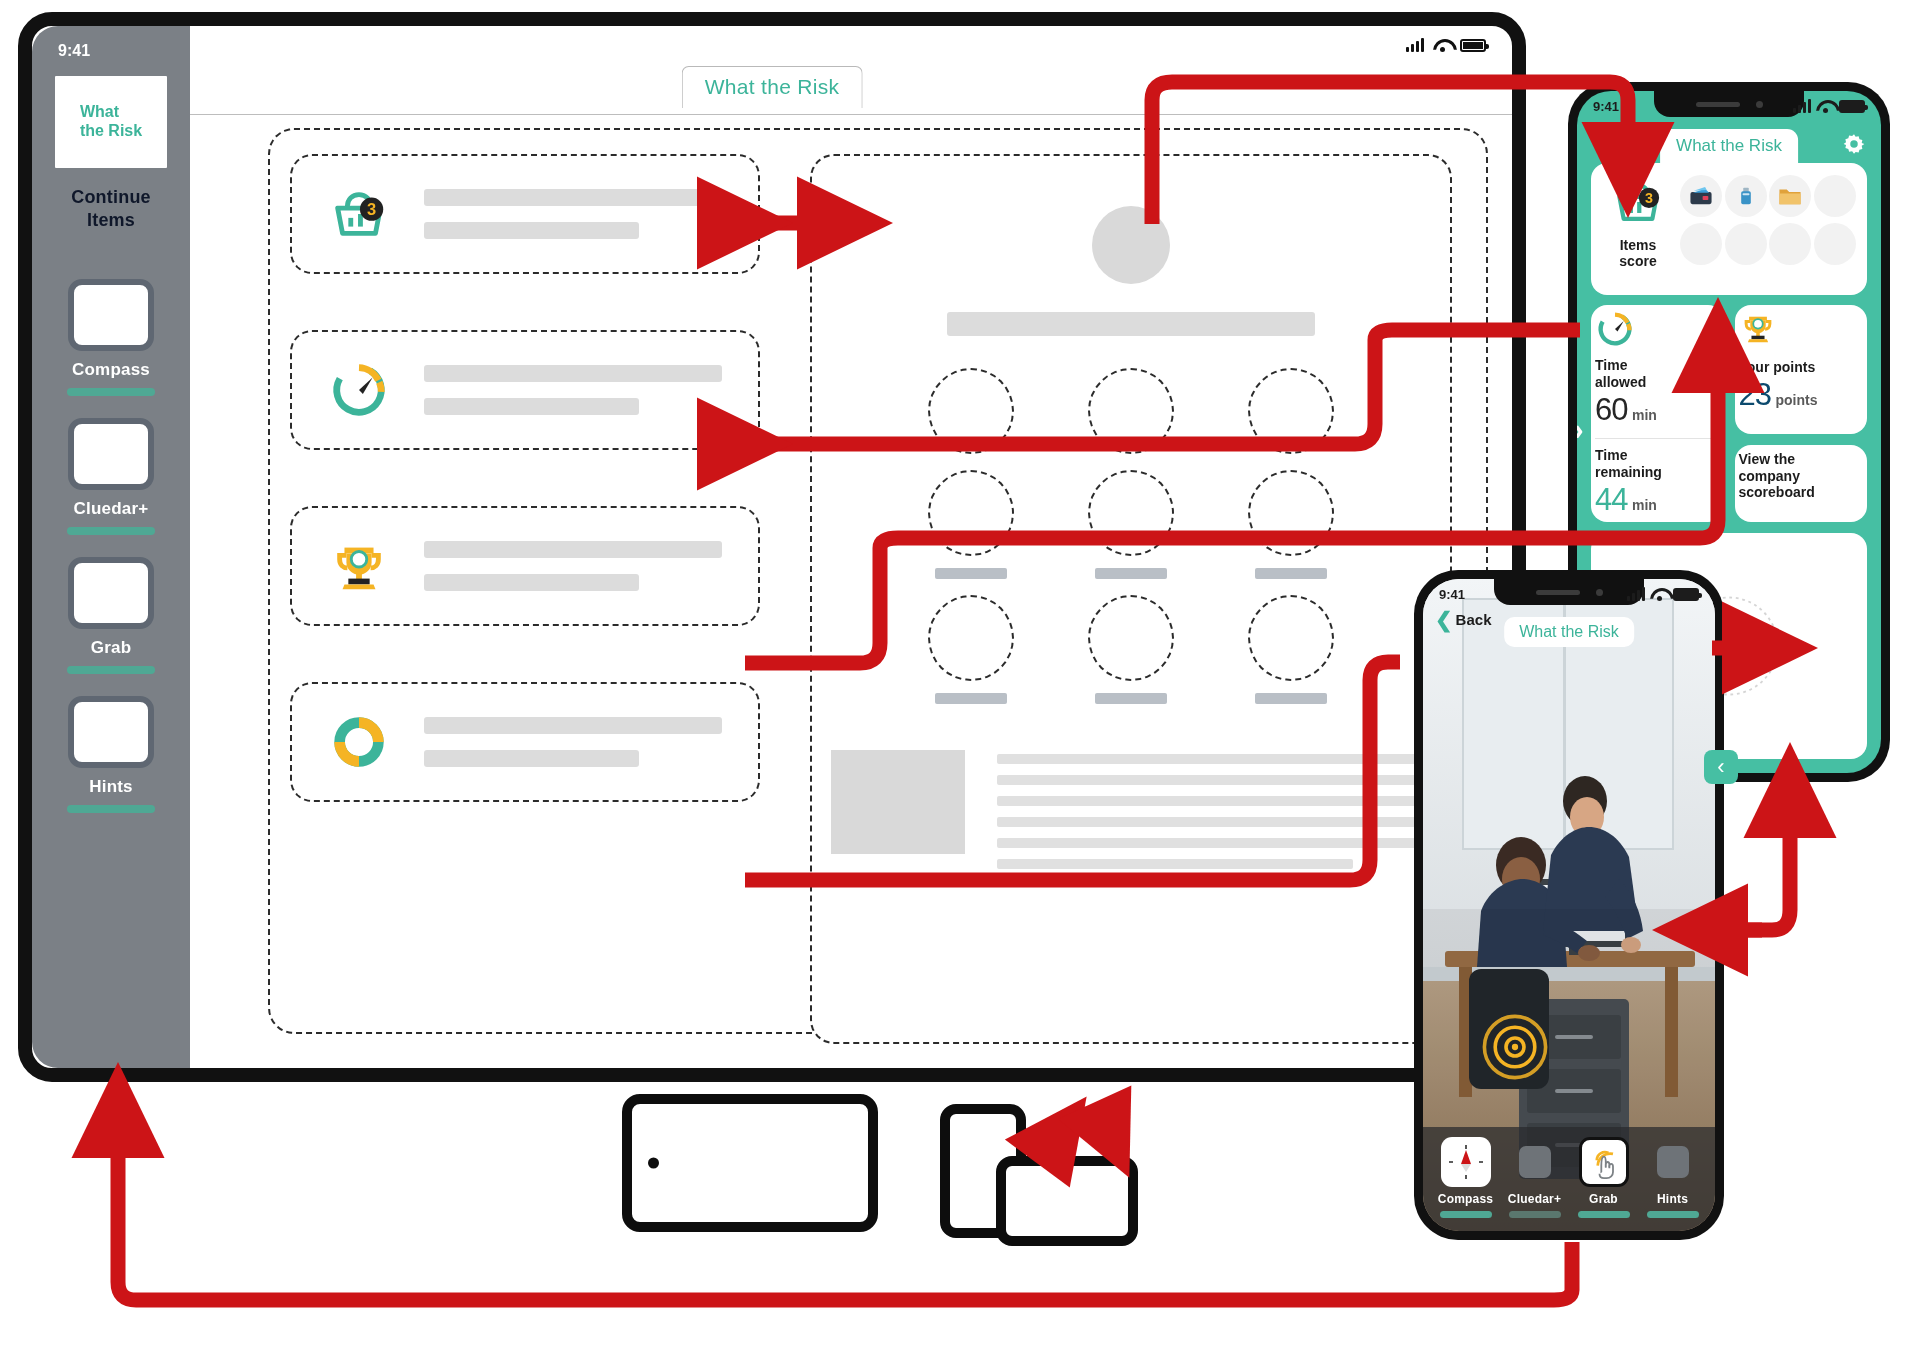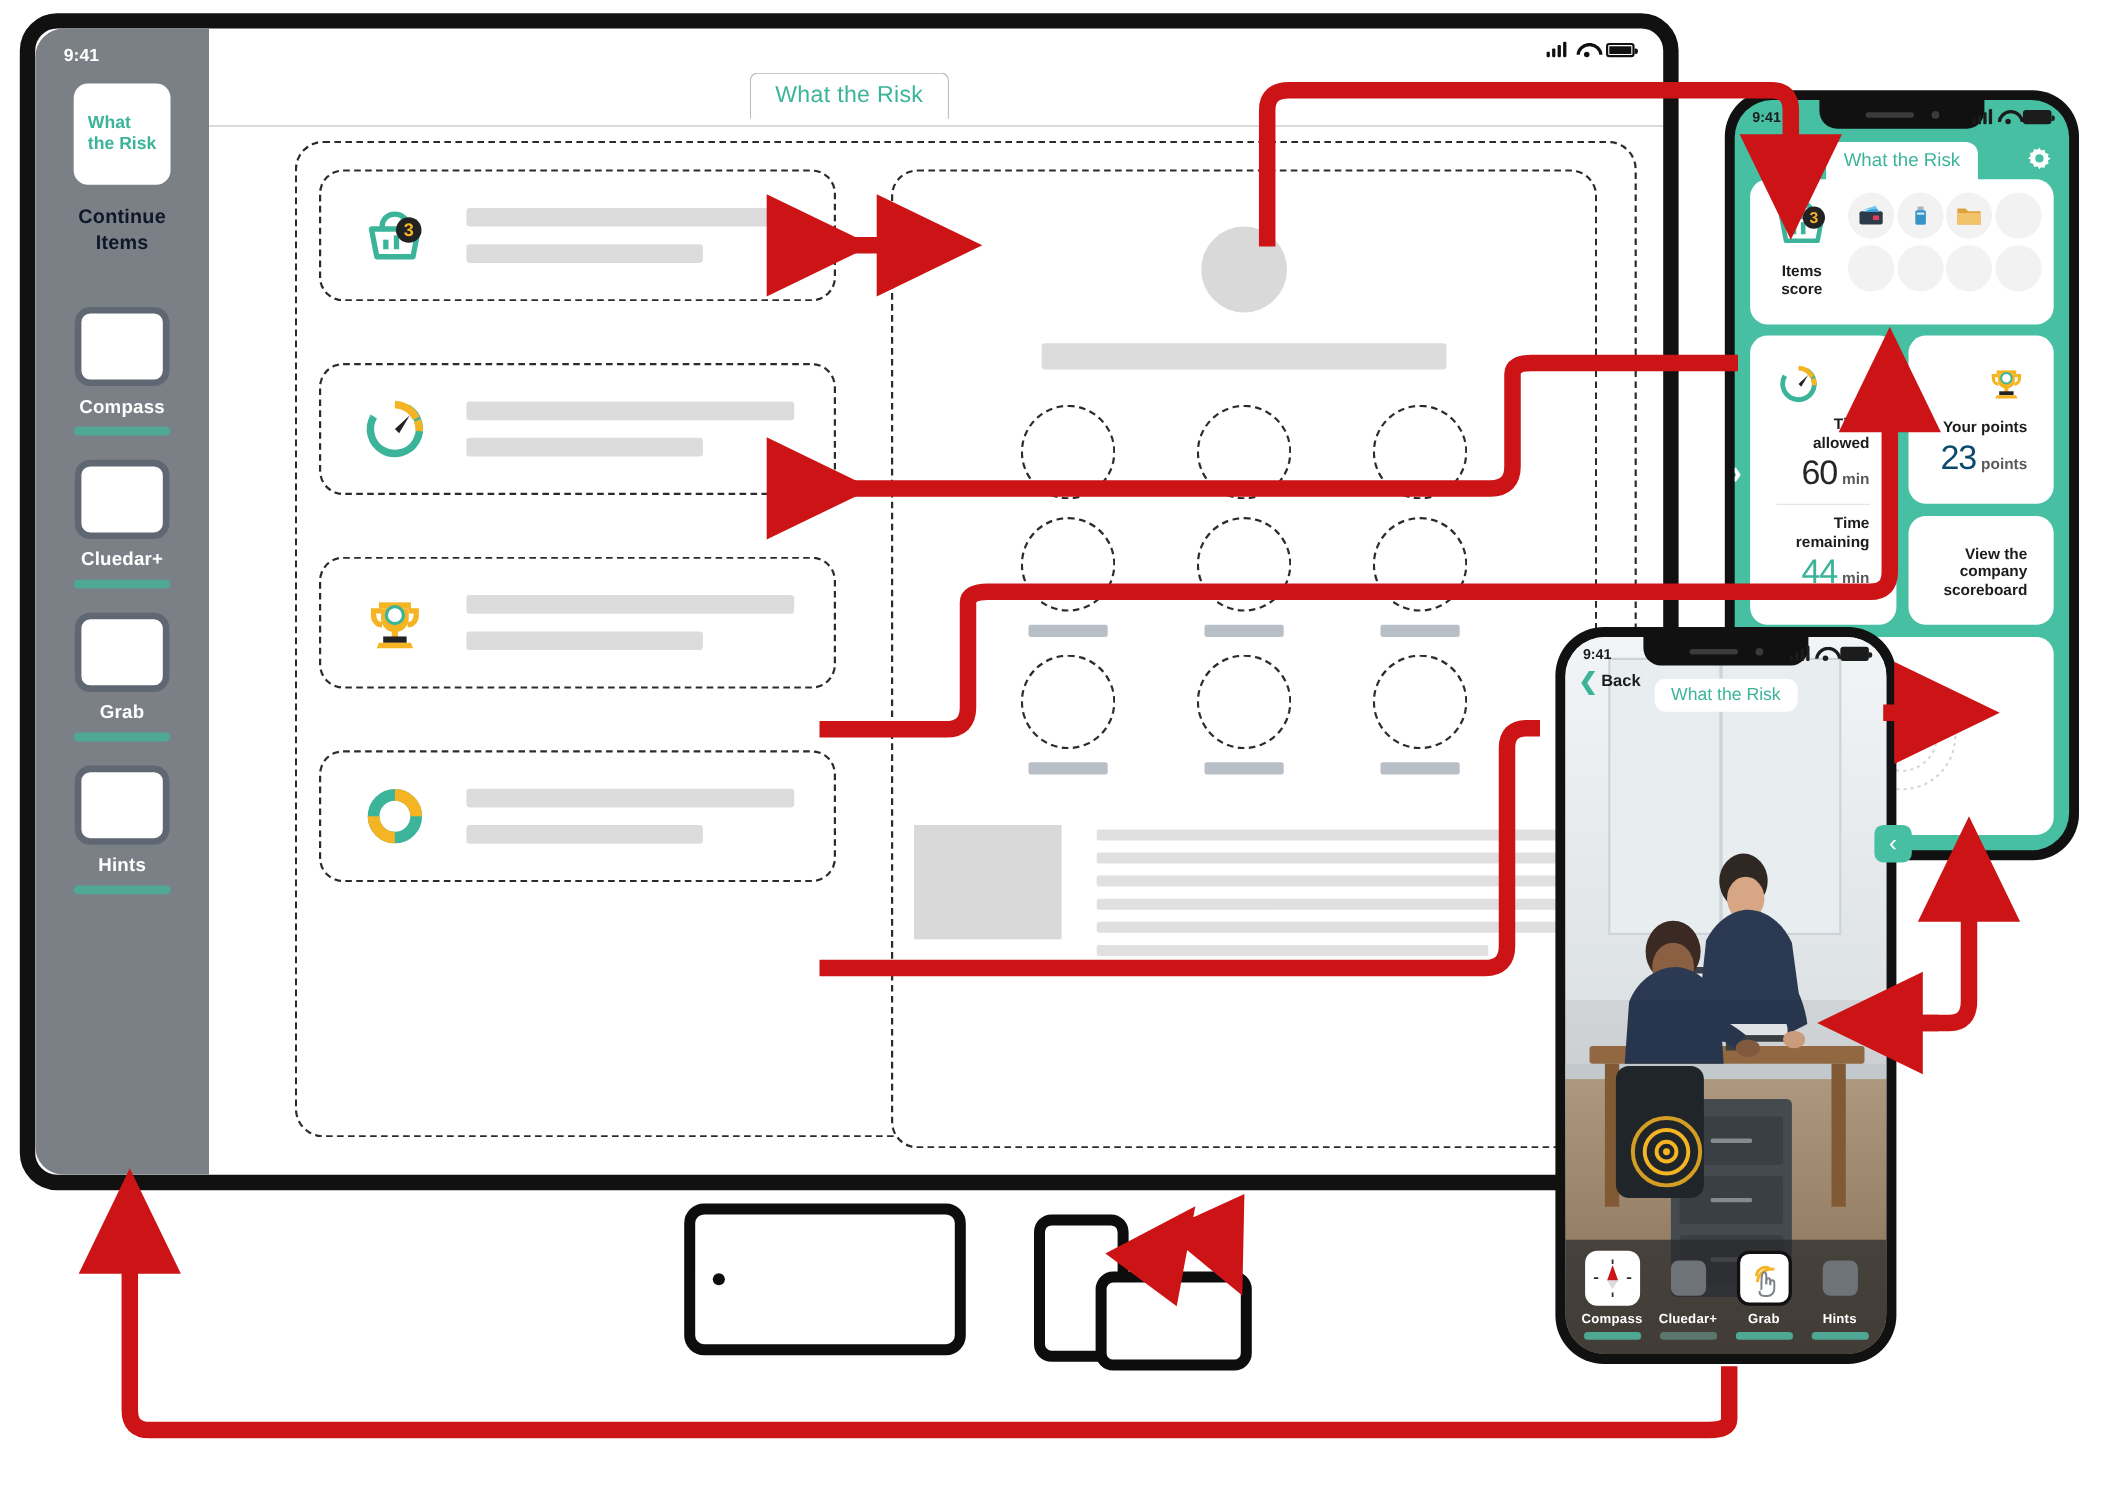--- a/index.html
+++ b/index.html
@@ -48,21 +48,21 @@
   }
   .tab-underline { position: absolute; left: 0; top: 88px; width: 100%; height: 1px; background: #bdbdbd; }
 
   
   .tb-sidebar {
     position: absolute; left: 0; top: 0; width: 158px; height: 100%;
     background: #7b8086; border-radius: 26px 0 0 26px; padding-top: 16px;
   }
   .tb-time { color: #fff; font-size: 16px; font-weight: bold; margin-left: 26px; }
   .tb-logo {
-    width: 88px; height: 92px; background: #fff; border-radius: 13px;
+    width: 112px; height: 92px; background: #fff; border-radius: 1px;
     margin: 16px auto 0; display: flex; align-items: center; justify-content: center;
     padding: 8px;
   }
   .tb-logo span { color: #3cb49a; font-size: 16px; line-height: 1.18; font-weight: 600; text-align: left; }
   .tb-continue { color: #0f172a; font-size: 18px; font-weight: bold; text-align: center;
     margin-top: 18px; line-height: 1.3; letter-spacing: .2px; }
   .tb-tools { margin-top: 46px; }
   .tb-tool { width: 100%; display: flex; flex-direction: column; align-items: center; margin-bottom: 22px; }
   .tb-tool-box { width: 86px; height: 72px; background: #fff; border: 6px solid #5f6772; border-radius: 14px; }
   .tb-tool-label { color: #fff; font-size: 17px; font-weight: bold; margin-top: 9px; letter-spacing: .2px; }
@@ -147,21 +147,21 @@
   }
   .pb-items-left { width: 70px; text-align: center; }
   .pb-items-left .lab { font-size: 14px; font-weight: bold; color: #1c1c1c; line-height: 1.15; margin-top: 4px; }
   .pb-slots { flex: 1; display: grid; grid-template-columns: repeat(4, 1fr); row-gap: 6px; align-content: start; }
   .slot { width: 42px; height: 42px; border-radius: 50%; background: #f2f2f2;
     display: flex; align-items: center; justify-content: center; margin: 0 auto; }
 
   .pb-grid { position: absolute; left: 14px; right: 14px; top: 214px; bottom: 14px;
     display: grid; grid-template-columns: 1fr 1fr; grid-template-rows: auto auto 1fr;
     gap: 11px; z-index: 3; }
-  .pb-cell { background: #fff; border-radius: 16px; padding: 24px; text-align: right; }
+  .pb-cell { background: #fff; border-radius: 16px; padding: 4px; }
   .pb-time-cell { grid-row: span 2; display: flex; flex-direction: column; }
   .pb-lab { font-size: 14px; font-weight: bold; color: #1c1c1c; line-height: 1.18; margin-top: 8px; }
   .pb-big { font-size: 31px; color: #262626; font-weight: 400; letter-spacing: -1px; }
   .pb-big.teal { color: #3cb49a; }
   .pb-unit { font-size: 14px; color: #5a5a5a; font-weight: bold; }
   .pb-div { height: 1px; background: #e3e3e3; margin: 10px 0 8px; }
   .pb-score-big { font-size: 31px; color: #0c4a6e; letter-spacing: -1px; }
   .pb-radar { grid-column: span 2; display: flex; align-items: center; justify-content: center; }
   .pb-arrow-l { position: absolute; left: -4px; top: 320px; color: #fff; font-size: 32px; z-index: 7; font-weight: bold; }
 

